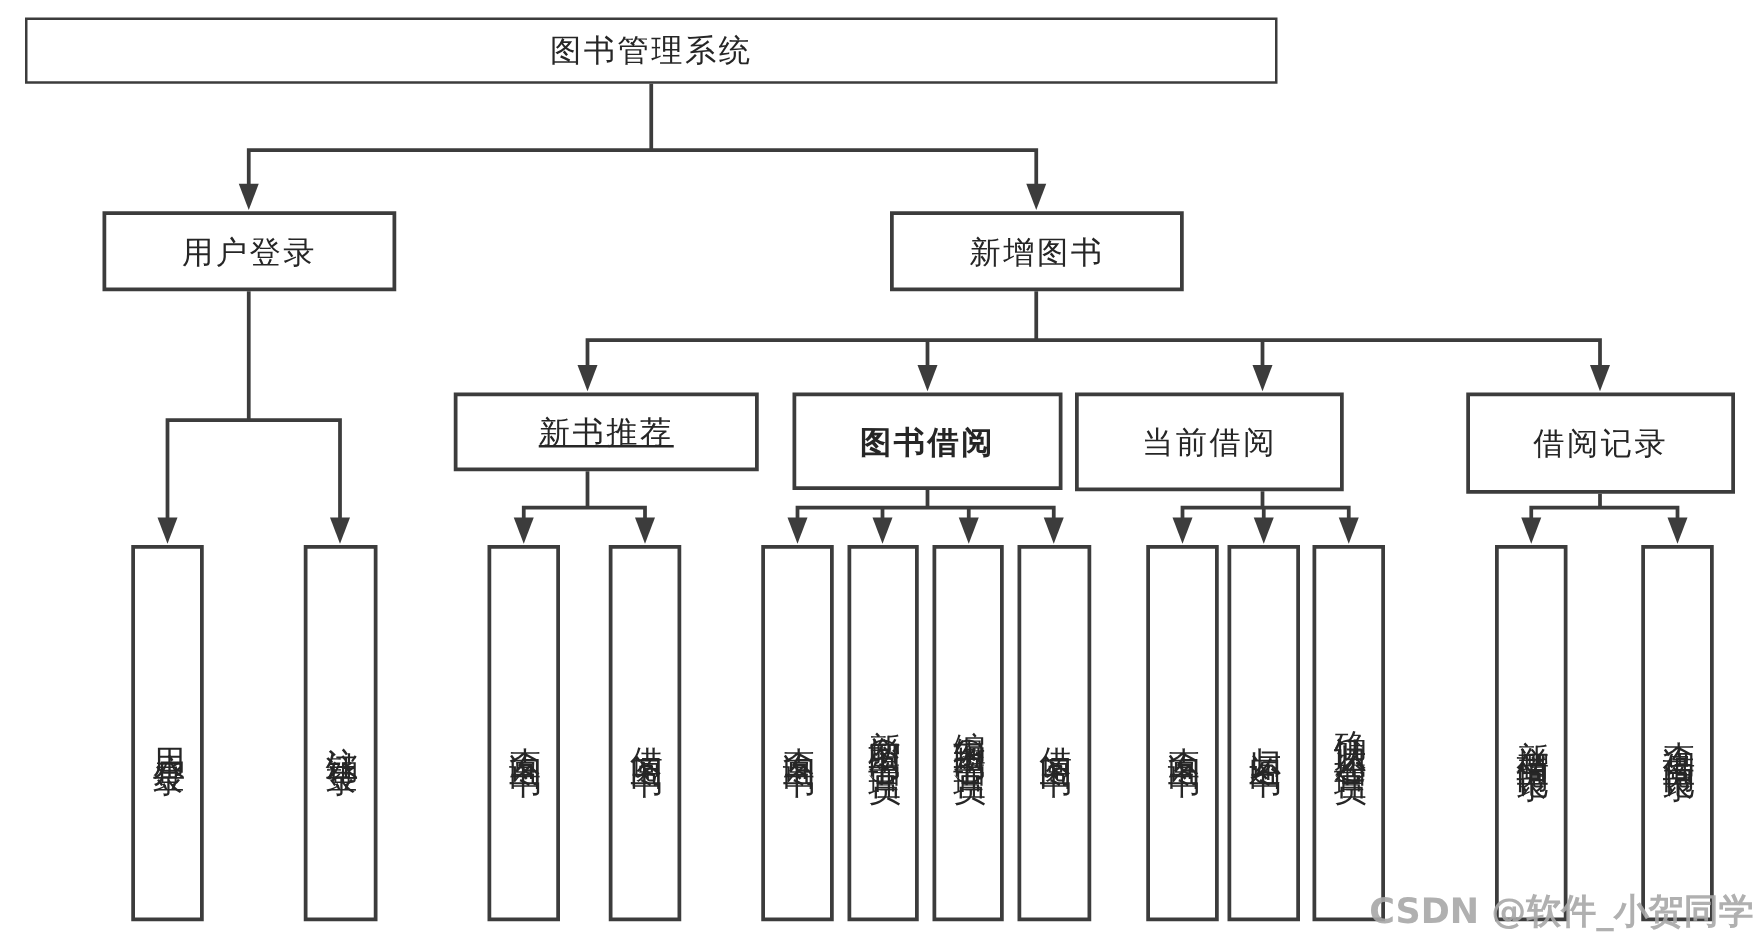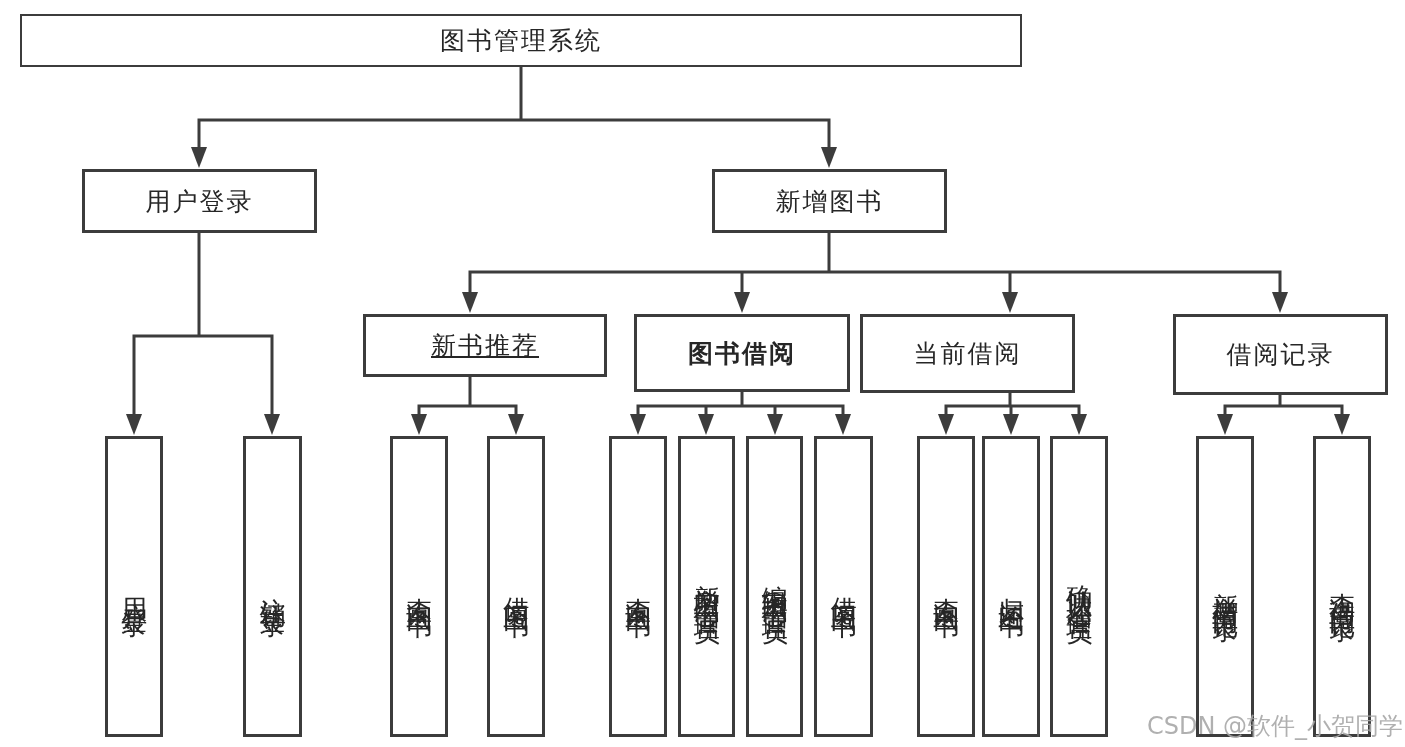--- a/index.html
+++ b/index.html
@@ -39,25 +39,26 @@
     text-orientation: mixed;
     letter-spacing: 5px;
     line-height: 1.05;
     white-space: nowrap;
   }
 
   .watermark {
     position: absolute;
     right: 2px;
     top: 710px;
-    font-size: 24px;
+    font-size: 28px;
     color: #a8a8a8;
     opacity: 0.9;
     z-index: 5;
     white-space: nowrap;
+    font-weight: bold;
   }
 </style>
 </head>
 <body>
 
 <div class="canvas">
 
   <svg class="connectors" viewBox="0 0 1405 747" xmlns="http://www.w3.org/2000/svg">
     <g stroke="#3c3c3c" stroke-width="3" fill="none">
       <path d="M521 66 V120 M199 120 H829 M199 118.5 V150 M829 118.5 V150"></path>

